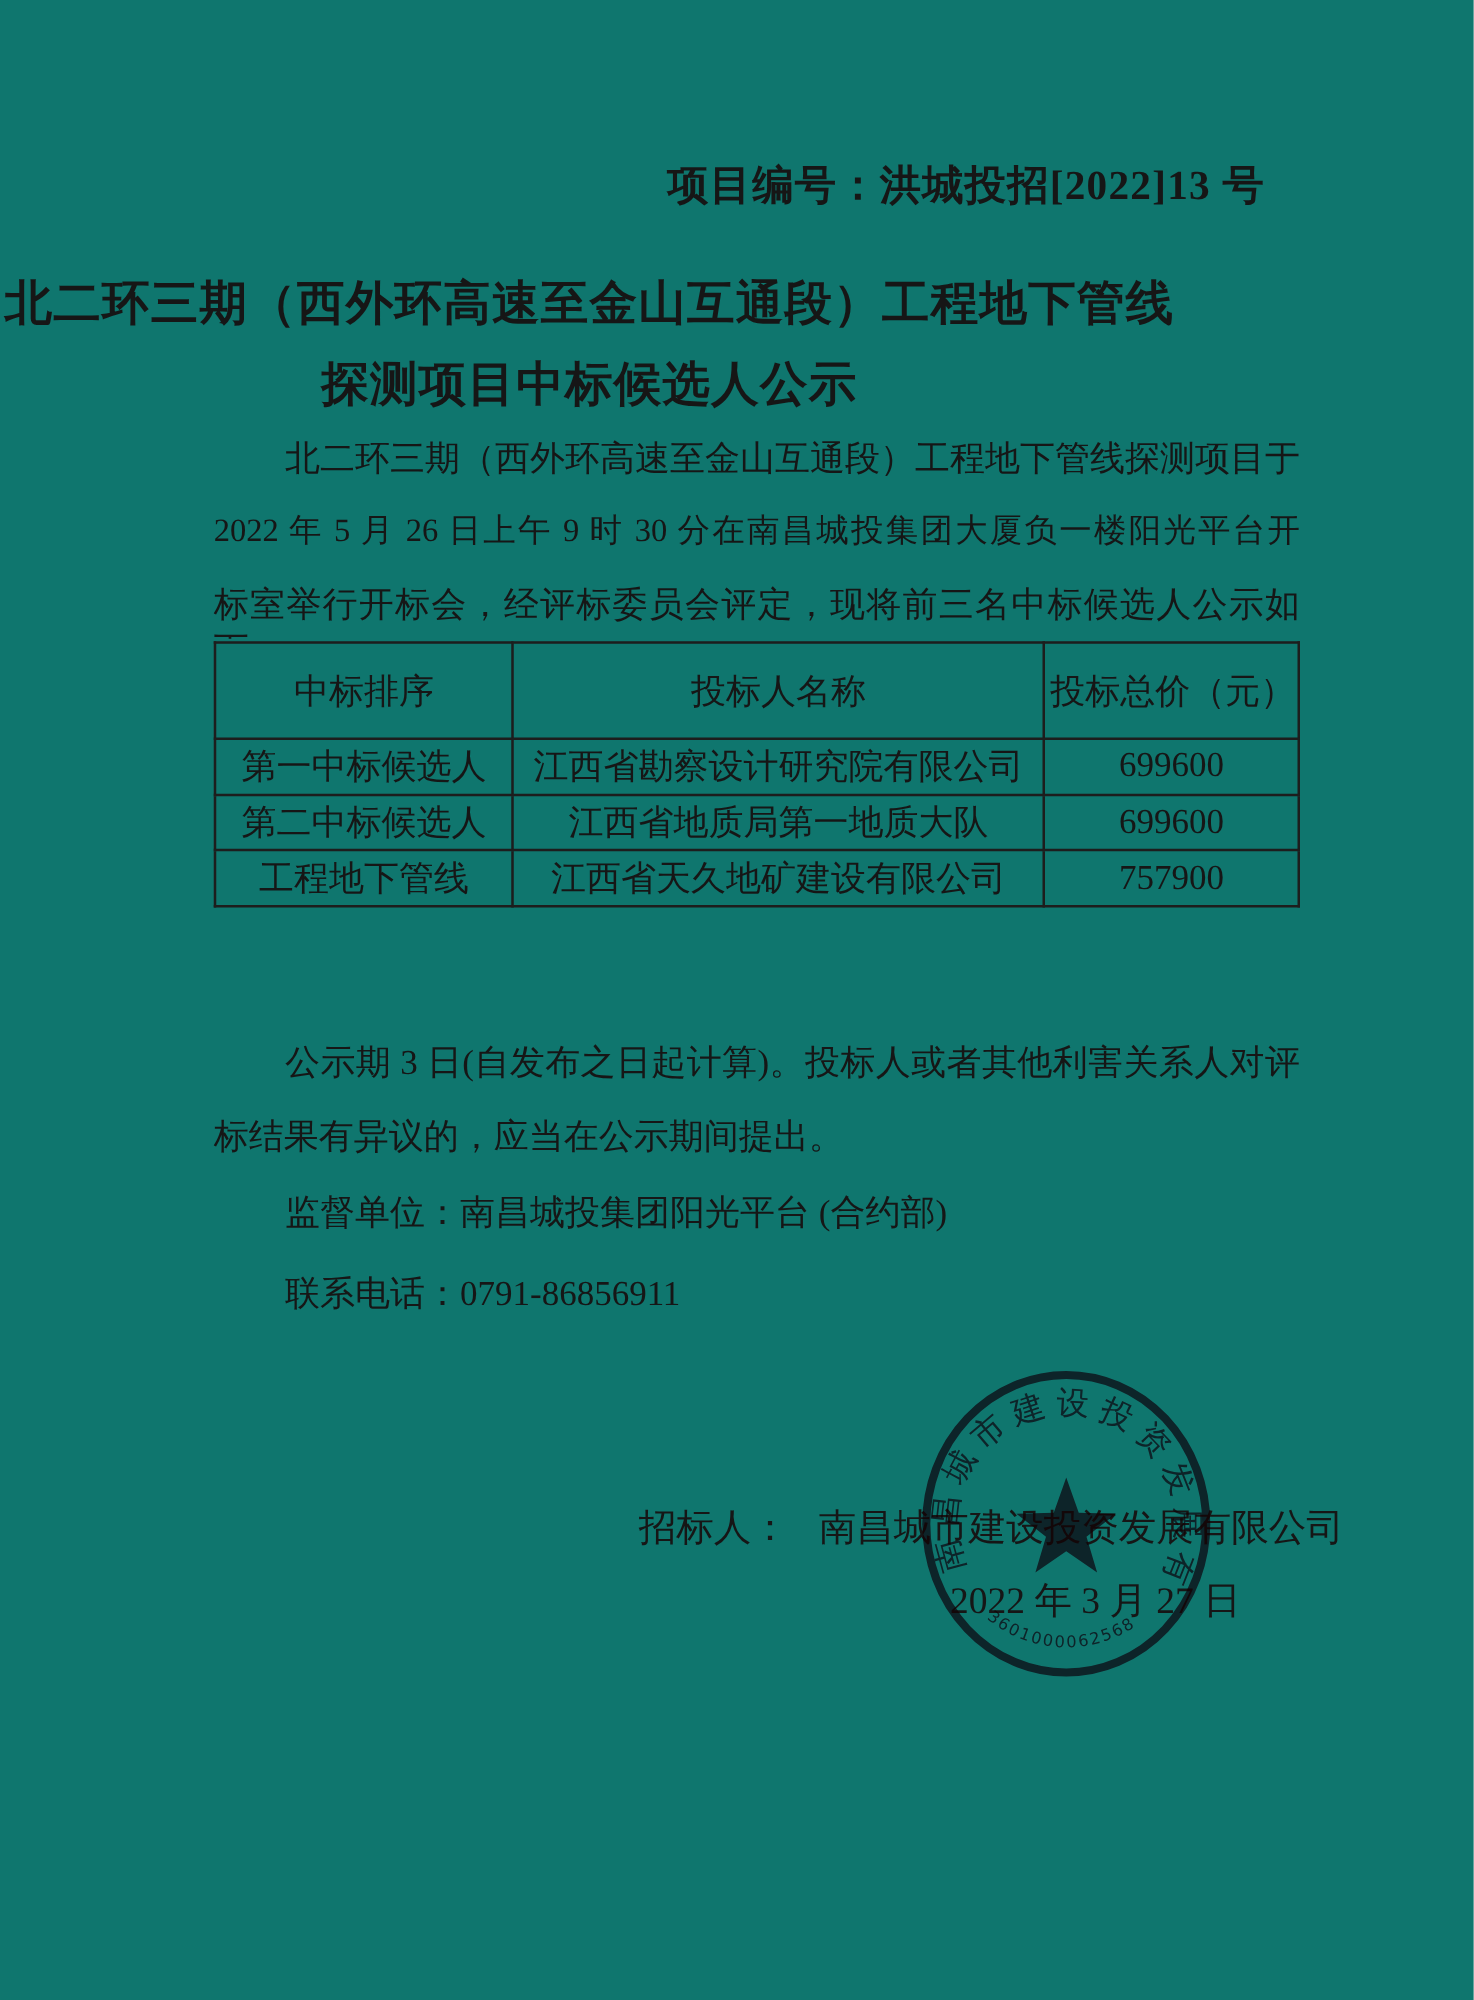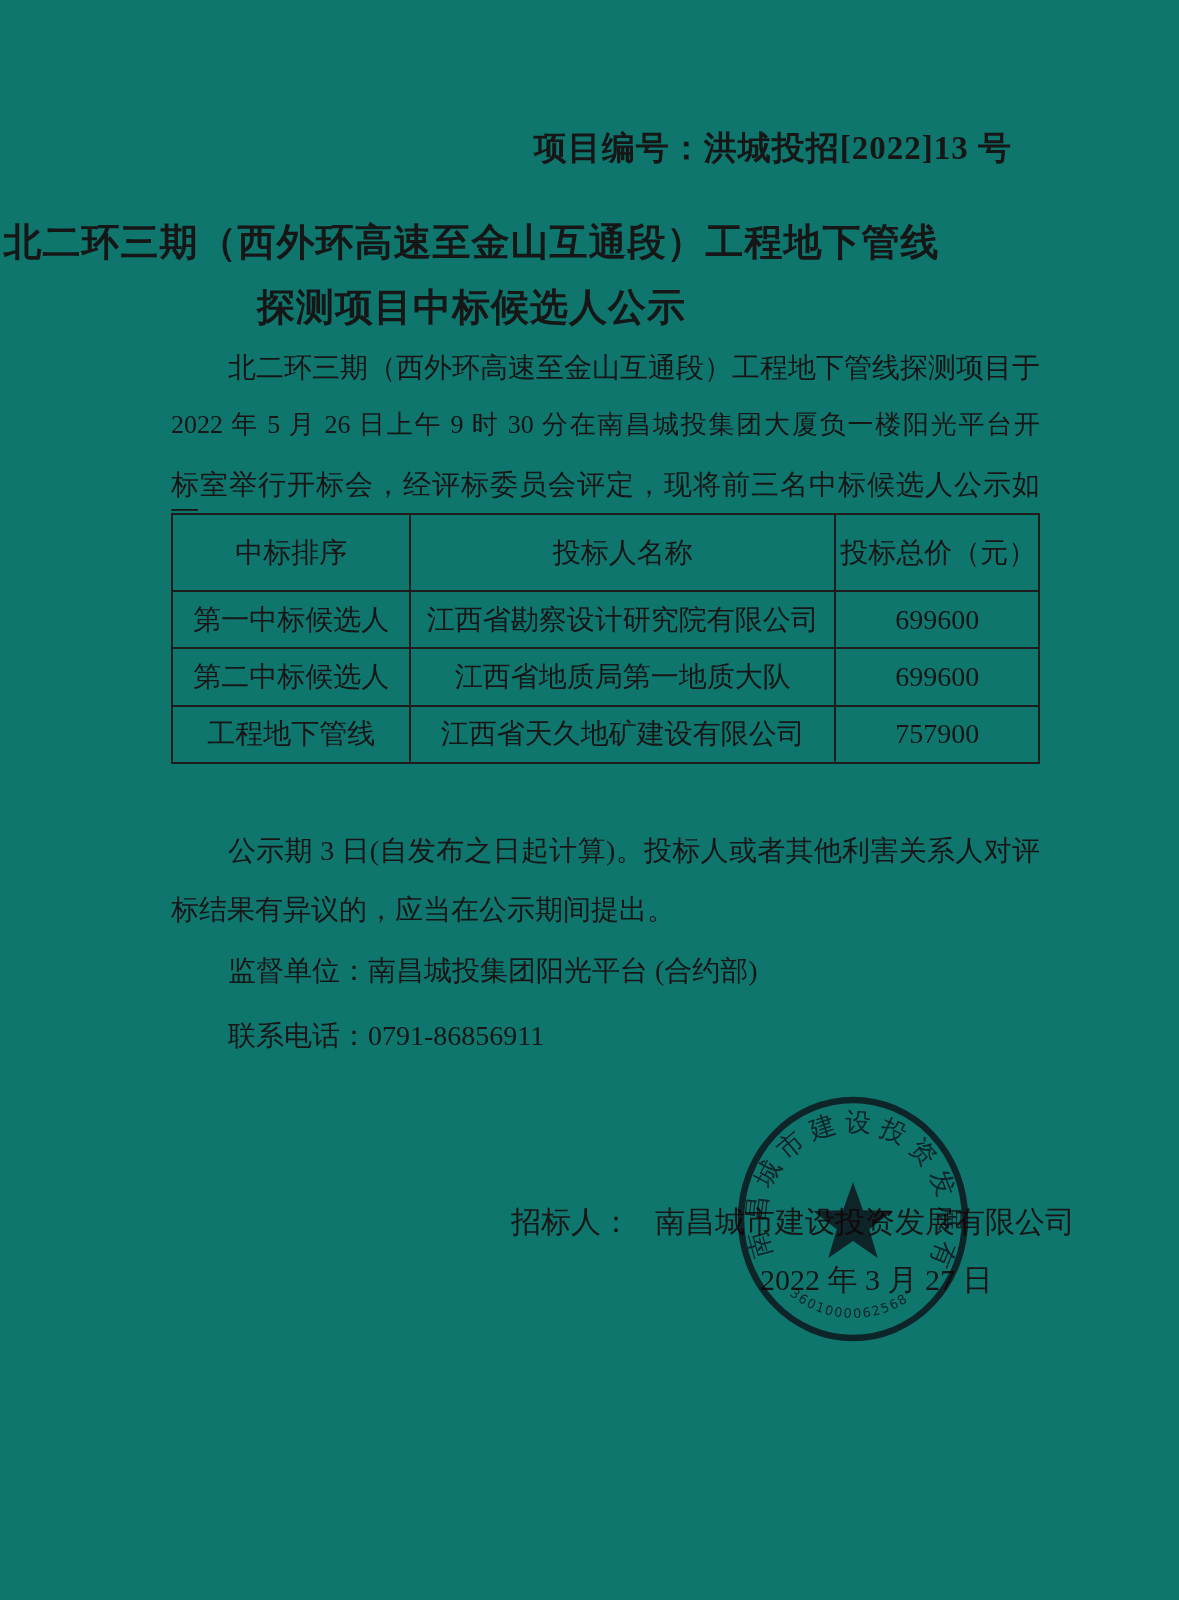--- a/index.html
+++ b/index.html
@@ -46,21 +46,21 @@
     text-align: justify;
     text-align-last: justify;
   }
   .indent2 { padding-left: 57px; width: 812px; }
   .nojustify { text-align: left; text-align-last: left; }
 
   .intro-1 { top: 350px; }
   .intro-2 { top: 408px; font-size: 26px; }
   .intro-3 { top: 467px; }
 
-  .bid-table-wrap { left: 171px; top: 513px; width: 869px; height: 251px; }
+  .bid-table-wrap { left: 171px; top: 513px; width: 869px; height: 213px; }
   table.bid-table {
     border-collapse: collapse;
     table-layout: fixed;
     width: 100%;
     height: 100%;
   }
   table.bid-table th, table.bid-table td {
     border: 2px solid #1d1d1d;
     text-align: center;
     vertical-align: middle;

